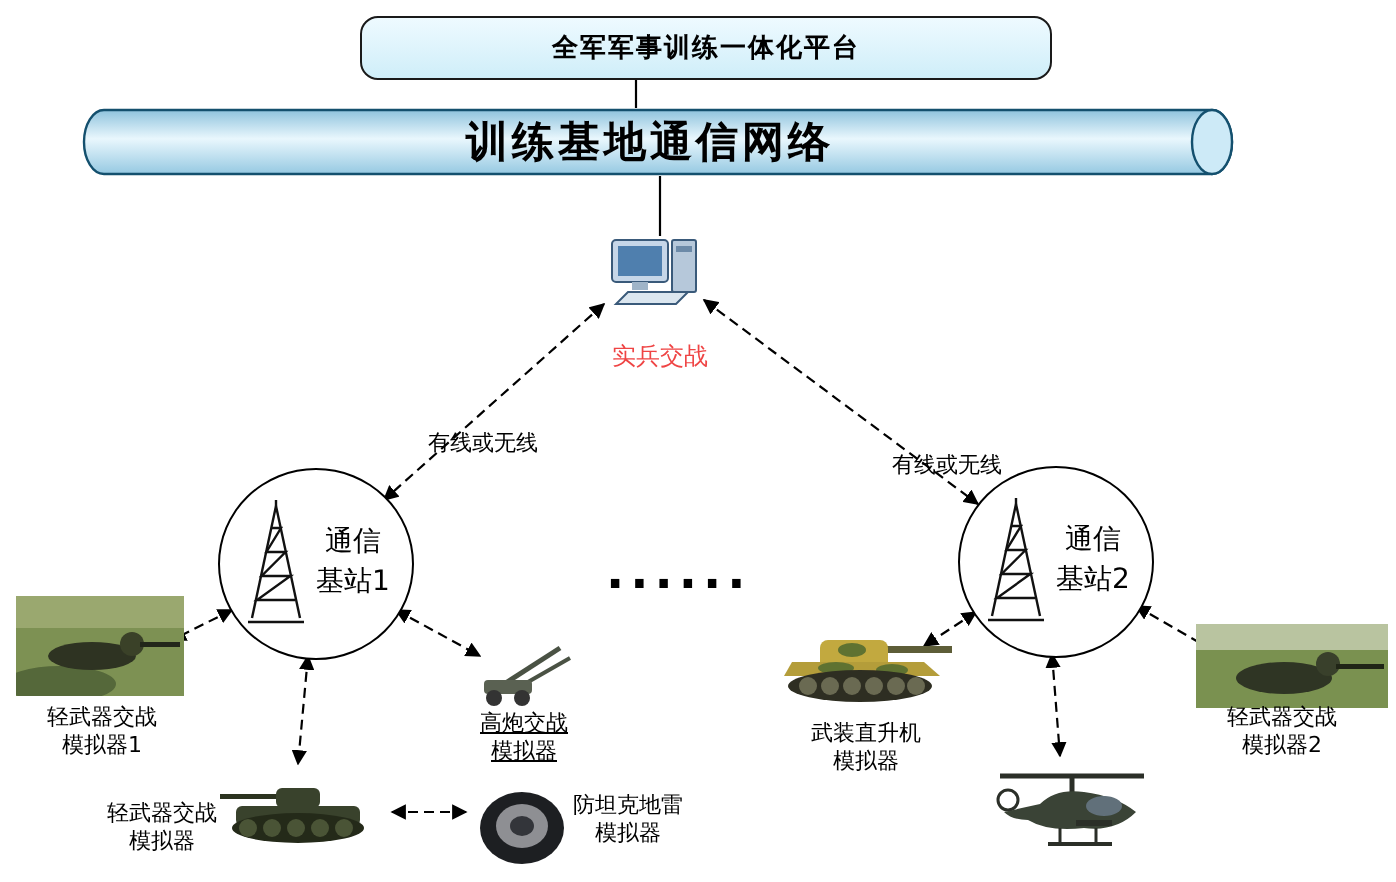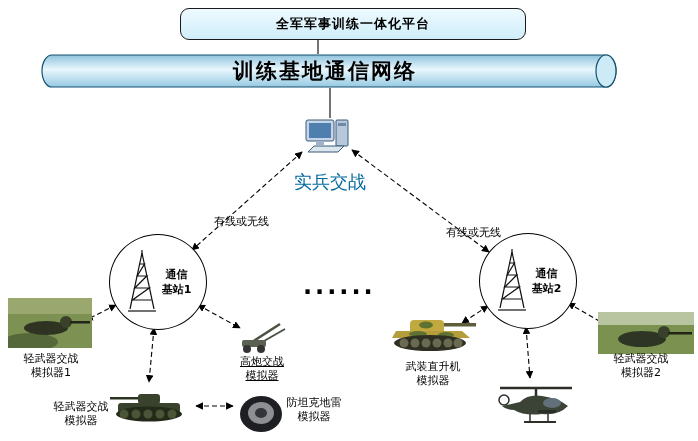--- a/index.html
+++ b/index.html
@@ -19,28 +19,28 @@
   }
   .cylinder{left:40px;top:54px;width:582px;height:34px;}
   .cylinder .cyl-text{
     position:absolute;left:0;top:0;width:570px;height:34px;
     display:flex;align-items:center;justify-content:center;
     font-size:21px;font-weight:bold;letter-spacing:2px;
   }
   .computer{left:304px;top:118px;width:48px;height:42px;}
   .processor-label{
     left:262px;top:170px;width:136px;text-align:center;
-    font-size:18px;line-height:1.35;color:#0369a1;
+    font-size:12px;line-height:1.35;color:#ef4444;
   }
   .link-label{font-size:11px;color:#000;white-space:nowrap;margin-top:44px;}
   .station{
     width:96px;height:94px;border:1.2px solid #000;border-radius:50%;
     background:#fff;display:flex;align-items:center;justify-content:center;gap:3px;
   }
-  .station .st-label{font-size:11px;font-weight:bold;line-height:1.4;text-align:center;}
+  .station .st-label{font-size:14px;font-weight:normal;line-height:1.4;text-align:center;}
   .ellipsis{left:303px;top:274px;font-size:24px;font-weight:bold;letter-spacing:3px;line-height:1;}
   .lbl{font-size:11px;line-height:1.3;text-align:center;color:#000;}
   .img-node svg{display:block;}
 </style>
 </head>
 <body>
 
 <div class="canvas">
 
   <svg class="wires" width="698" height="441" viewBox="0 0 698 441">

